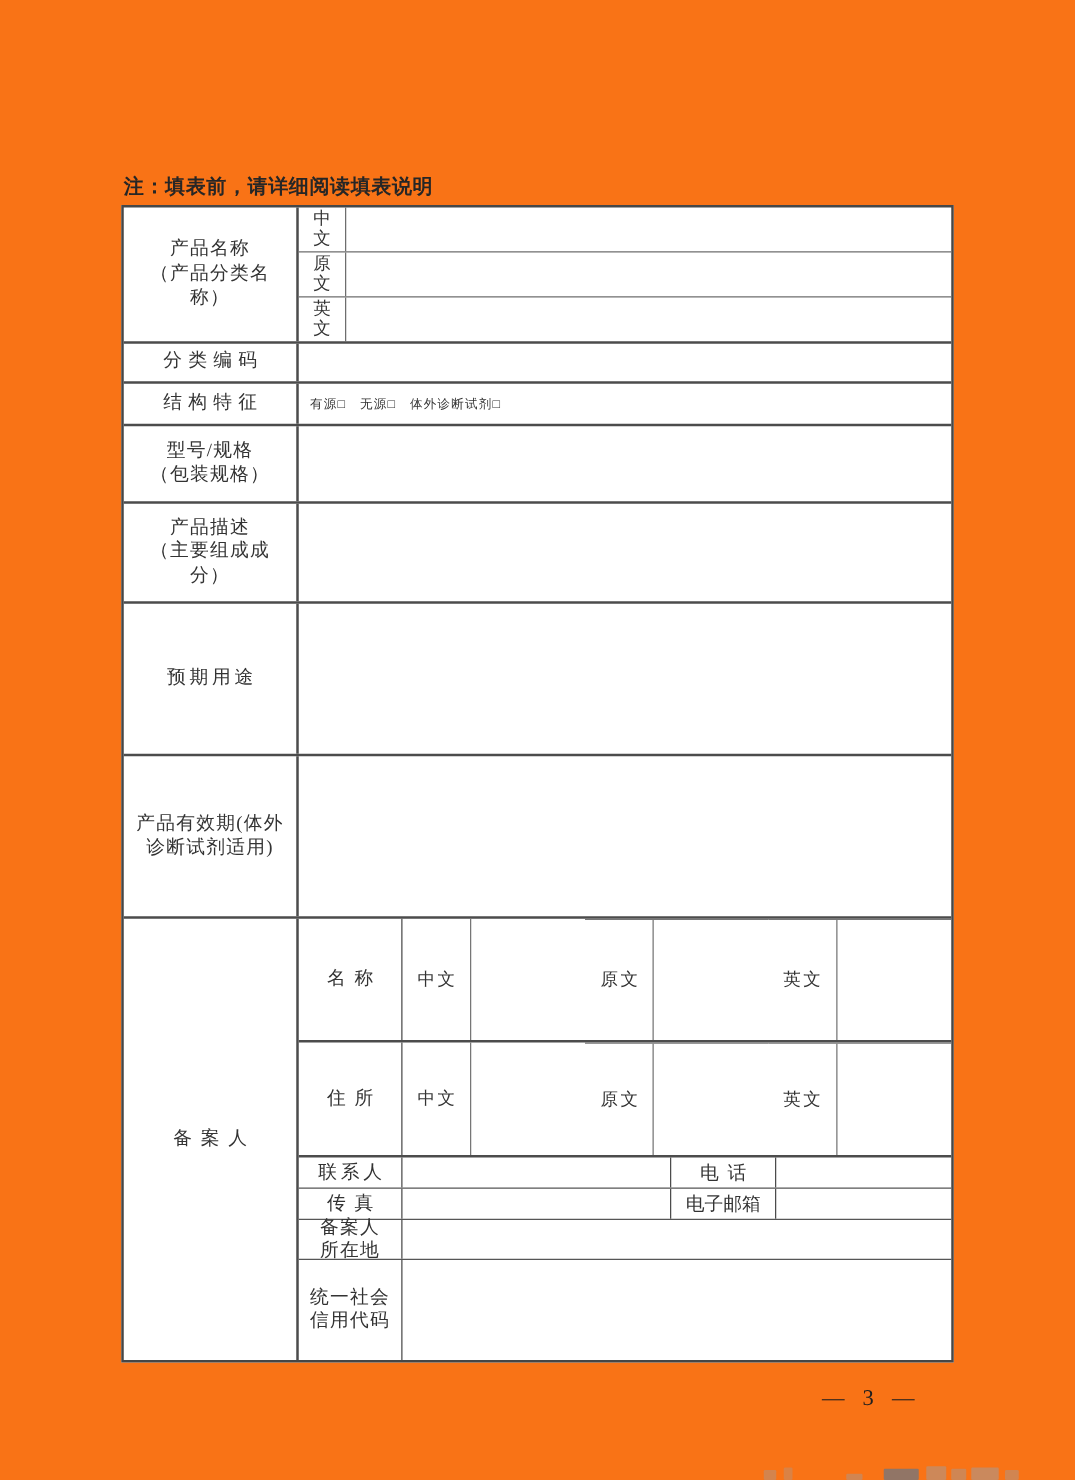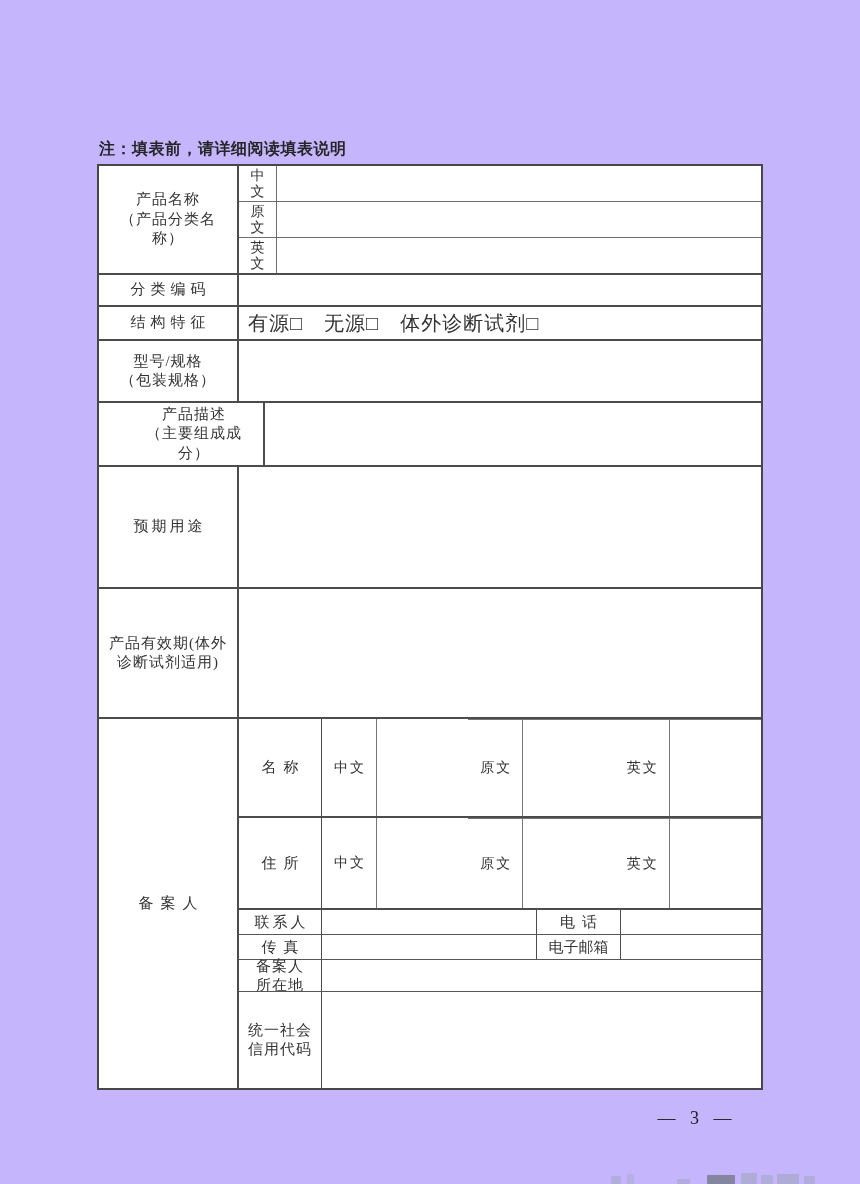--- a/index.html
+++ b/index.html
@@ -1,17 +1,17 @@
 <!DOCTYPE html>
 <html><head>
 <meta charset="utf-8">
 <style>
   html,body{margin:0;padding:0;background:#ffffff;}
   .page{
-    position:relative;width:860px;height:1184px;background:#c4b5fd;
+    position:relative;width:860px;height:1184px;background:#f97316;
     font-family:"Liberation Serif","DejaVu Serif",serif;color:#2e2e2e;
     overflow:hidden;
   }
   .note{
     position:absolute;left:99px;top:139px;font-size:16px;font-weight:700;
     letter-spacing:0.5px;color:#262626;
   }
   .doc-table{
     position:absolute;left:97px;top:164px;width:666px;height:926px;
     border:2px solid #474747;box-sizing:border-box;display:flex;flex-direction:column;
@@ -30,21 +30,21 @@
   .ls1{letter-spacing:1px;}
   .sub-col{flex:1;display:flex;flex-direction:column;min-width:0;}
   .sub-row{flex:1;display:flex;min-height:0;}
   .sub-row + .sub-row{border-top:1px solid #6e6e6e;}
   .lang-v{
     flex:0 0 38px;box-sizing:border-box;border-right:1px solid #6e6e6e;
     display:flex;align-items:center;justify-content:center;text-align:center;
     font-size:14px;line-height:16px;white-space:pre-line;color:#333;
   }
   .cell-value{flex:1;min-width:0;}
-  .value-cell{flex:1;display:flex;align-items:center;padding-left:9px;font-size:20px;
+  .value-cell{flex:1;display:flex;align-items:center;padding-left:9px;font-size:10px;
     letter-spacing:1px;color:#333;}
   
   .filer-right{flex:1;display:flex;flex-direction:column;min-width:0;}
   .fgroup{display:flex;flex:0 0 auto;box-sizing:border-box;min-height:0;}
   .fgroup + .fgroup{border-top:1px solid #565656;}
   .fgroup.gthick{border-top:2px solid #4c4c4c;}
   .fsub-label{
     flex:0 0 83px;box-sizing:border-box;border-right:1px solid #4c4c4c;
     display:flex;align-items:center;justify-content:center;text-align:center;
     font-size:15px;line-height:1.25;white-space:pre-line;color:#333;
@@ -119,21 +119,21 @@
       <div class="label-col ls5">结构特征</div>
       <div class="value-cell">有源□　无源□　体外诊断试剂□</div>
     </div>
 
     <div class="trow" style="height:62px;">
       <div class="label-col ls1">型号/规格
 （包装规格）</div>
       <div class="value-cell"></div>
     </div>
 
-    <div class="trow" style="height:64px;padding-left:26px;">
+    <div class="trow" style="height:80px;">
       <div class="label-col ls1">产品描述
 （主要组成成
 分）</div>
       <div class="value-cell"></div>
     </div>
 
     <div class="trow" style="height:122px;gap:20px;">
       <div class="label-col ls3">预期用途</div>
       <div class="value-cell"></div>
     </div>

